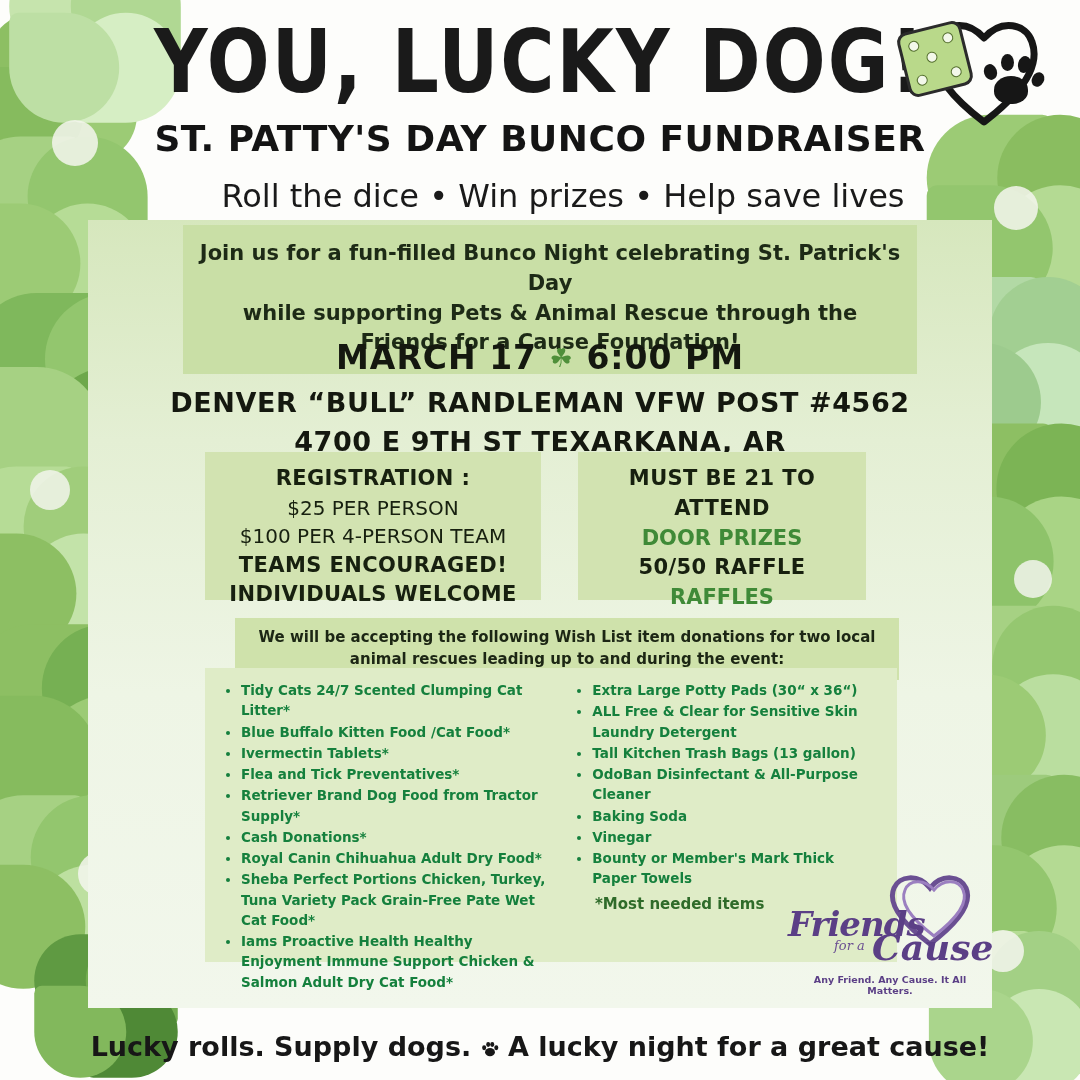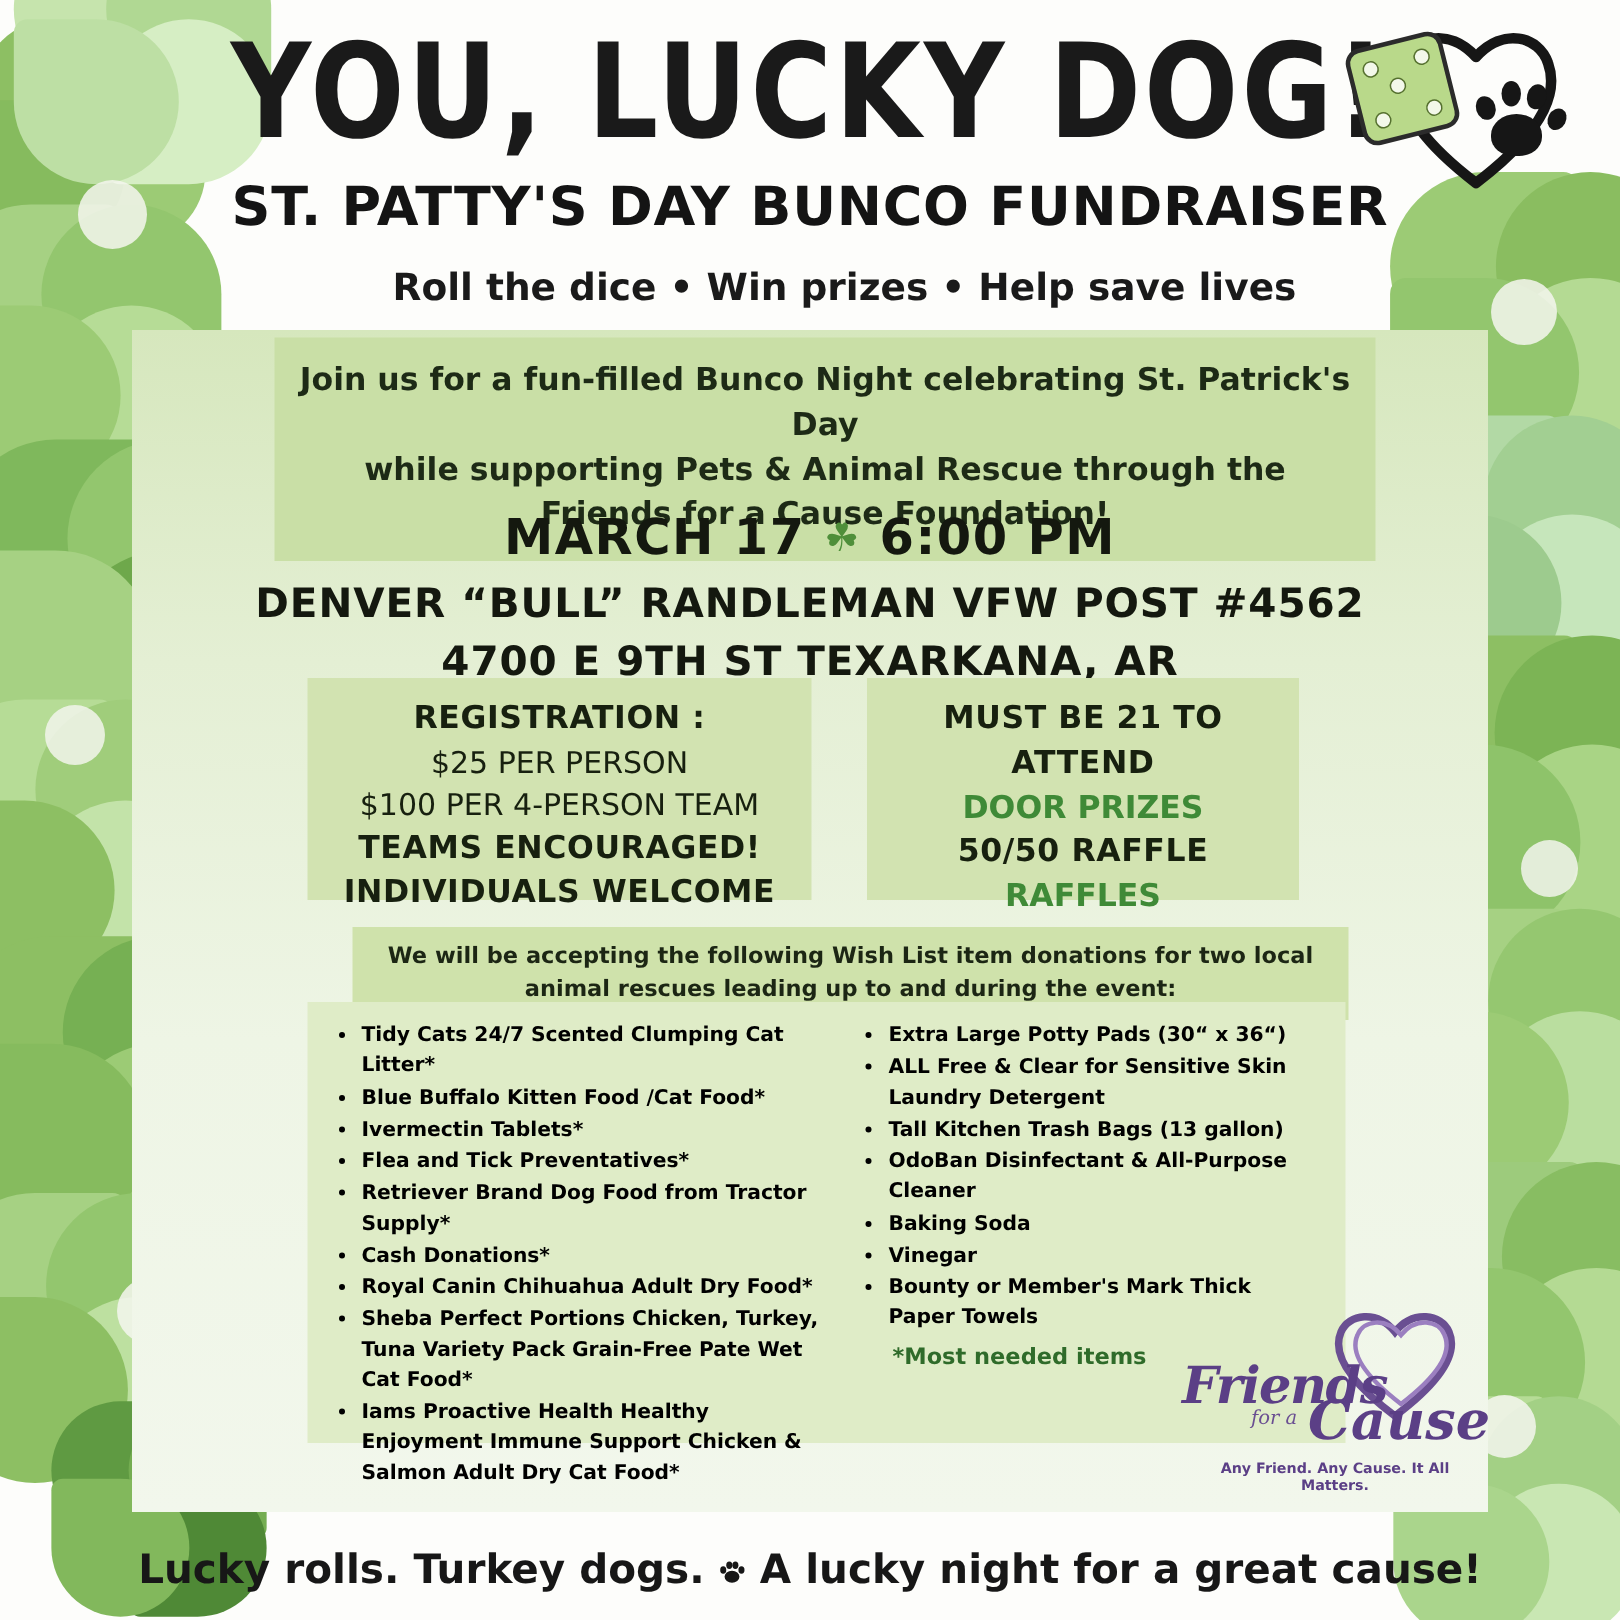--- a/index.html
+++ b/index.html
@@ -50,22 +50,22 @@
     font-family:"DejaVu Sans", sans-serif;
     font-weight:bold;
     font-size:36px;
     letter-spacing:.5px;
     color:#141414;
     margin:26px 0 0 0;
     text-transform:uppercase;
   }
   .tagline{
     font-family:"DejaVu Sans", sans-serif;
-    font-weight:bold;
-    font-size:25px;
+    font-weight:normal;
+    font-size:32px;
     color:#1a1a1a;
     margin:18px 0 0 0;
     padding-left:46px;
   }
 
   
   .mark{position:absolute;right:28px;top:4px;width:150px;height:140px;}
   .heart-outline{
     position:absolute;left:22px;top:6px;width:120px;height:120px;
   }
@@ -133,21 +133,21 @@
     padding:12px 16px;
     box-sizing:border-box;
   }
   .cols{display:flex;gap:24px;}
   .cols ul{margin:0;padding-left:20px;}
   .cols li{
     font-family:"DejaVu Sans", sans-serif;
     font-weight:bold;
     font-size:13.5px;
     line-height:1.5;
-    color:#000000;
+    color:#15803d;
     margin-bottom:1px;
   }
   .col-a{width:330px;}
   .col-b{width:310px;}
   .note{
     position:absolute;left:595px;top:895px;
     font-family:"DejaVu Sans", sans-serif;font-weight:bold;font-size:15px;color:#2f6b2a;
   }
 
   
@@ -377,21 +377,21 @@
       <path d="M48 76 C 16 52, 6 34, 12 20 C 17 8, 36 5, 48 20 C 60 5, 79 8, 84 20 C 90 34, 80 52, 48 76 Z" fill="none" stroke="#6a4f92" stroke-width="5"></path>
       <path d="M52 68 C 26 48, 18 33, 23 22 C 27 12, 42 10, 52 22 C 62 10, 77 12, 81 22 C 86 33, 78 48, 52 68 Z" fill="none" stroke="#9b7fc0" stroke-width="3"></path>
     </svg>
     <div class="f-word">Friends</div>
     <div class="fora">for a</div>
     <div class="c-word">Cause</div>
     <div class="tagline-sm">Any Friend. Any Cause. It All Matters.</div>
   </div>
 
   <div class="footer">
-    <span>Lucky rolls. Turkey dogs.</span>
+    <span>Lucky rolls. Supply dogs.</span>
     <svg class="pawsmall" viewBox="0 0 40 40">
       <ellipse cx="20" cy="27" rx="11" ry="9" fill="#171717"></ellipse>
       <ellipse cx="7" cy="17" rx="4.5" ry="5.5" fill="#171717"></ellipse>
       <ellipse cx="16" cy="10" rx="4.5" ry="5.5" fill="#171717"></ellipse>
       <ellipse cx="25" cy="10" rx="4.5" ry="5.5" fill="#171717"></ellipse>
       <ellipse cx="34" cy="17" rx="4.5" ry="5.5" fill="#171717"></ellipse>
     </svg>
     <span>A lucky night for a great cause!</span>
   </div>
 

